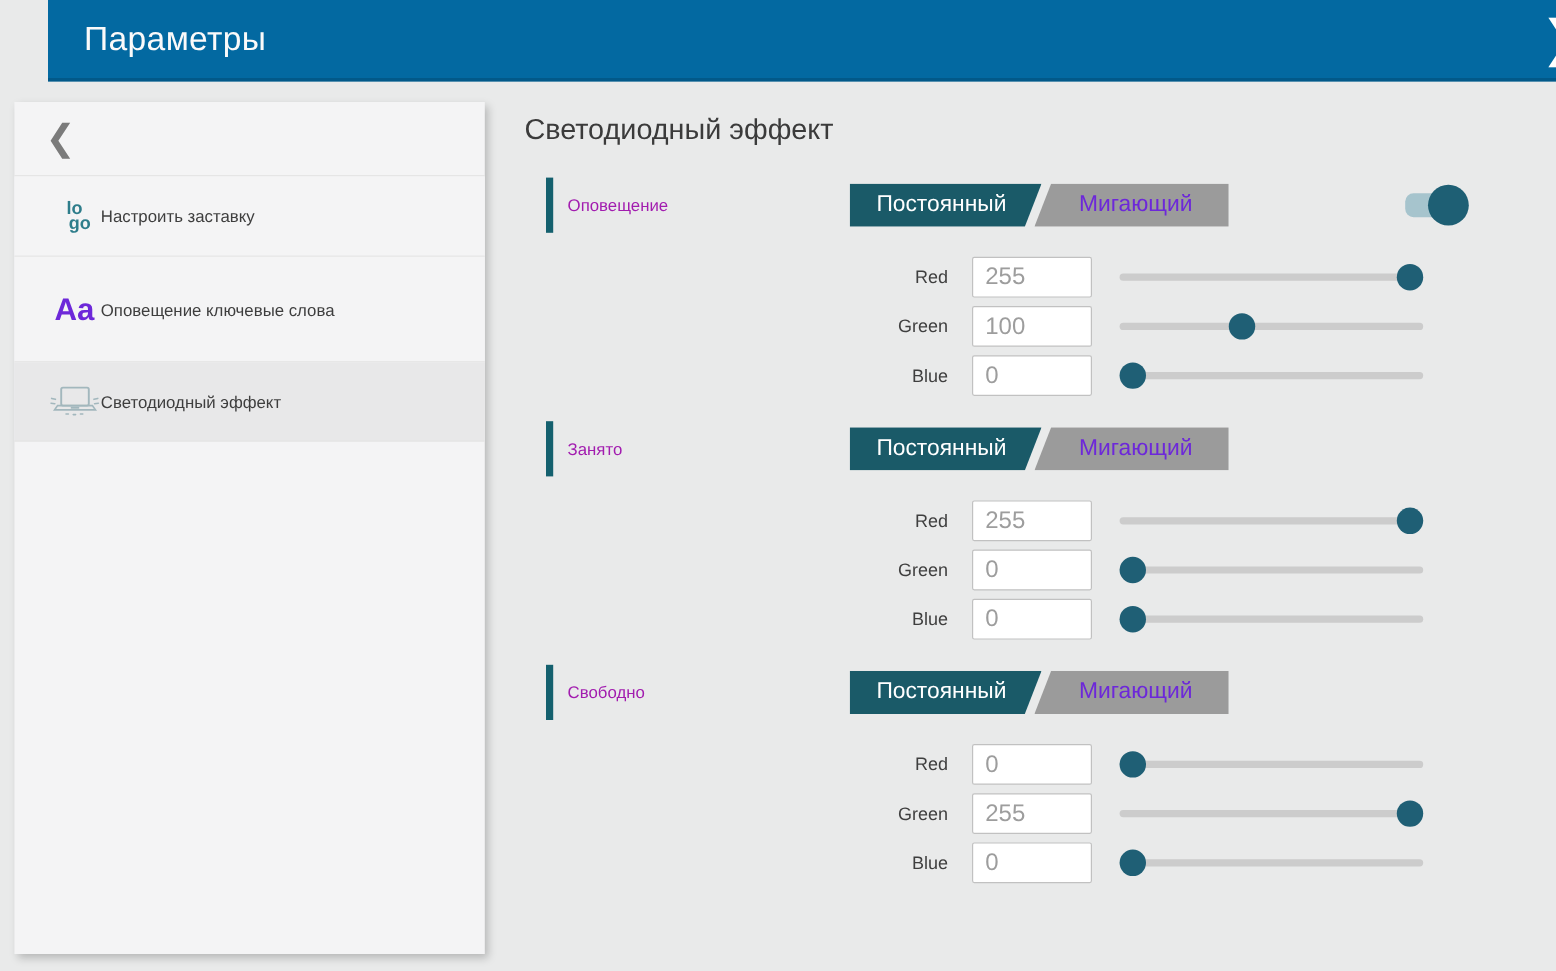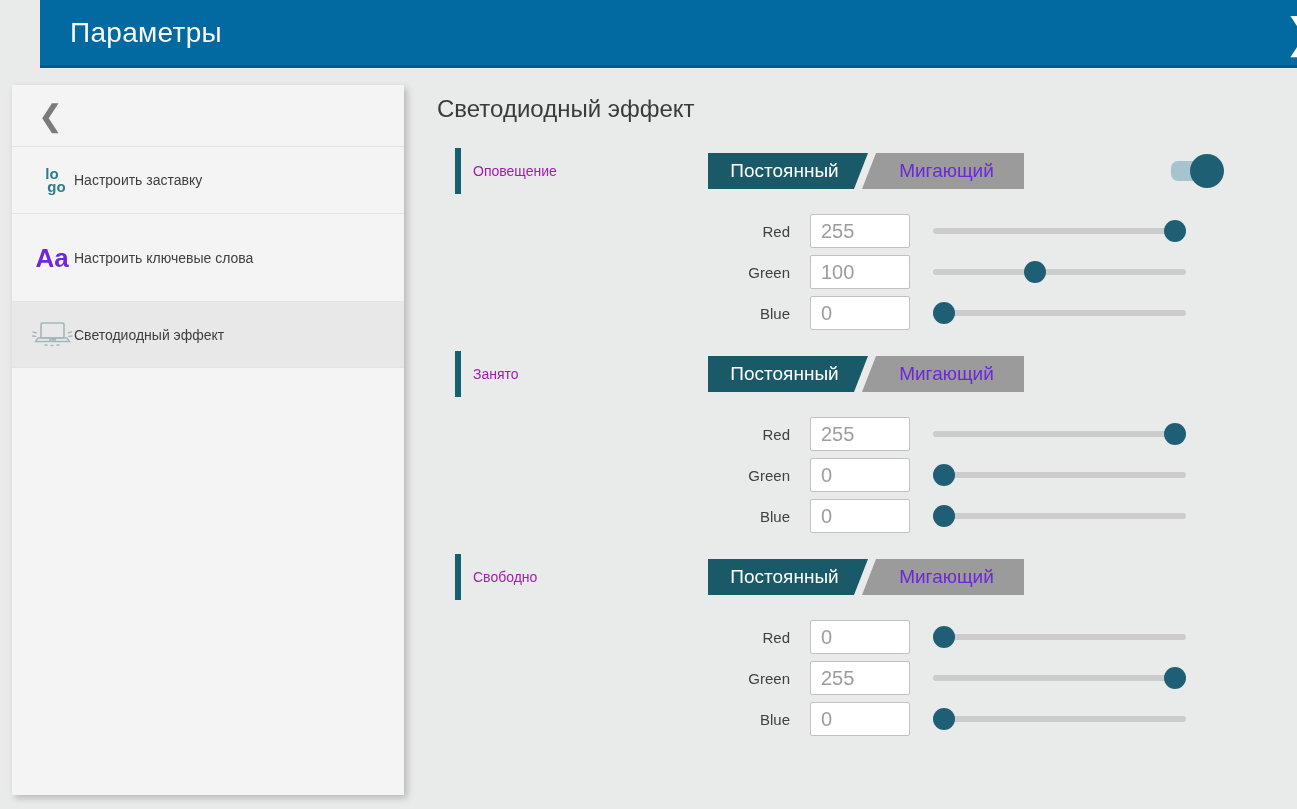--- a/index.html
+++ b/index.html
@@ -16,21 +16,21 @@
 
   
   .content { position:absolute; top:68px; left:0; right:0; bottom:0; }
 
   
   .sidebar { position:absolute; top:17px; left:12px; width:392px; height:710px;
     background:#f4f4f5; box-shadow:3px 3px 7px rgba(0,0,0,0.22); }
   .back-row { height:62px; display:flex; align-items:center; padding-left:26px;
     border-bottom:1px solid #e2e2e2; cursor:pointer; }
   .back-icon { color:#7b7b7b; font-size:30px; line-height:30px; }
-  .nav-item { display:flex; align-items:center; padding-left:18px;
+  .nav-item { display:flex; align-items:center; padding-left:28px;
     border-bottom:1px solid #e4e4e4; cursor:pointer; height:67px; background:#f4f4f5; }
   .nav-item.two-line { height:88px; }
   .nav-item.selected { height:65px; background:#e8e8e9; }
   .nav-item:nth-last-child(1) { height:66px; }
   .nav-icon { width:44px; display:flex; justify-content:center; align-items:center; flex:none; }
   .nav-label { margin-left:0; font-size:14px; color:#3e3e3e; max-width:232px; line-height:26px; }
   .logo-icon { display:flex; flex-direction:column; color:#2e7d8b; font-size:15px;
     line-height:13px; font-weight:bold; }
   .logo-icon span:nth-child(2) { margin-left:9px; }
   .aa-icon { font-size:26px; font-weight:bold; color:#6d28d9; line-height:26px; }
@@ -95,21 +95,21 @@
     <div class="nav-item">
       <span class="nav-icon logo-icon">
         <span>lo</span>
         <span>go</span>
       </span>
       <span class="nav-label">Настроить заставку</span>
     </div>
 
     <div class="nav-item two-line">
       <span class="nav-icon aa-icon">Aa</span>
-      <span class="nav-label">Настроить ключевые слова</span>
+      <span class="nav-label">Оповещение ключевые слова</span>
     </div>
 
     <div class="nav-item selected">
       <span class="nav-icon">
         <svg width="44" height="36" viewBox="0 0 44 36" fill="none">
           <rect x="11" y="6" width="23" height="15" rx="1.5" stroke="#a2b7bd" stroke-width="1.6"></rect>
           <path d="M8 21 h29 l2.5 3.5 h-34 z" stroke="#a2b7bd" stroke-width="1.4" fill="none"></path>
           <rect x="19" y="22" width="7" height="1.6" fill="#a2b7bd"></rect>
           <path d="M3 15 l3.2 0.8 M2.5 19 l3.2 0.4" stroke="#a2b7bd" stroke-width="1.3" stroke-linecap="round"></path>
           <path d="M41.5 15 l-3.2 0.8 M42 19 l-3.2 0.4" stroke="#a2b7bd" stroke-width="1.3" stroke-linecap="round"></path>

